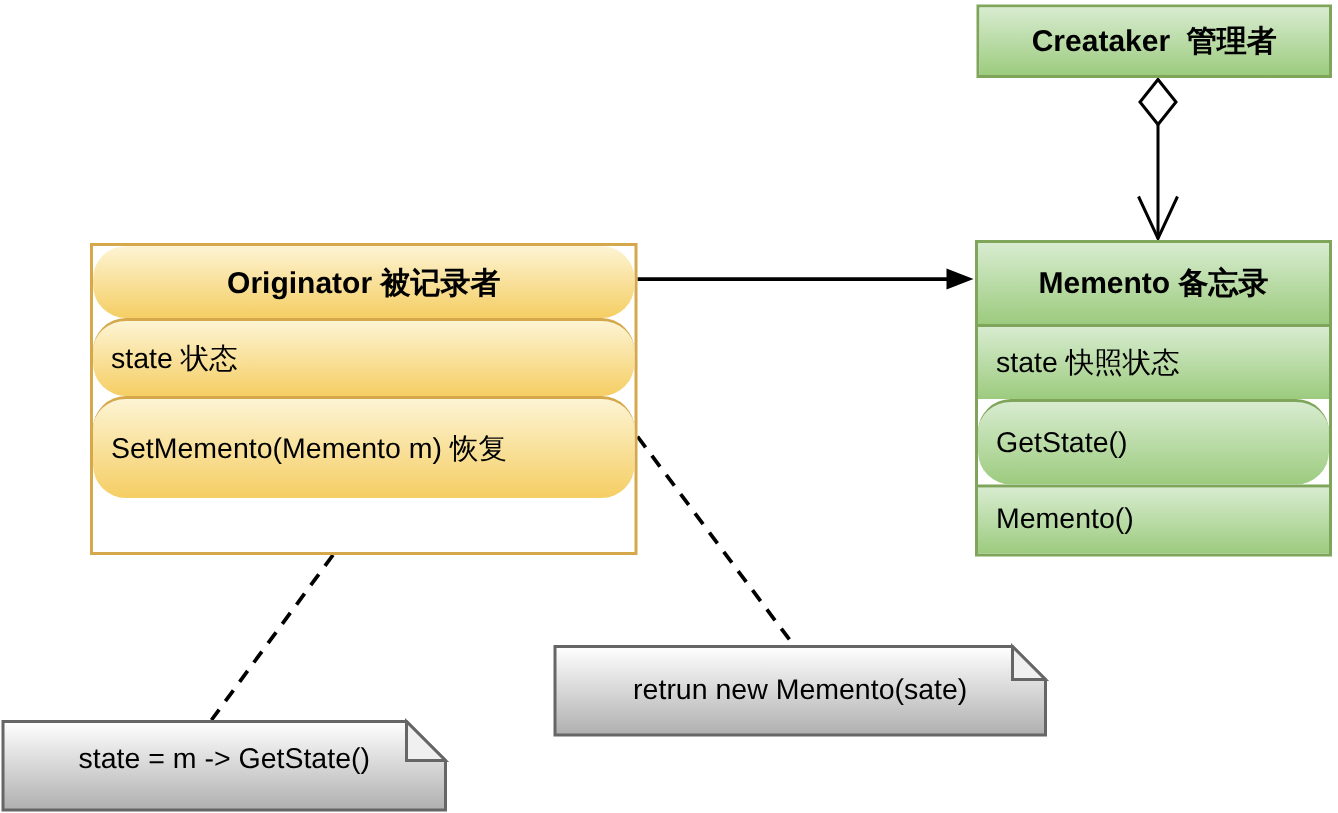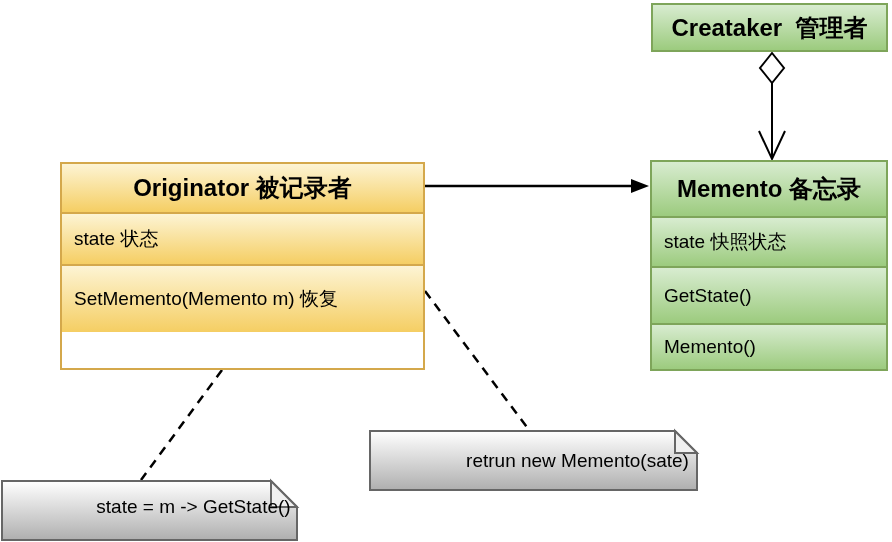--- a/index.html
+++ b/index.html
@@ -10,28 +10,28 @@
     font-family:"Liberation Sans","DejaVu Sans",sans-serif;
     overflow:hidden;
   }
   #connector-layer{position:absolute;left:0;top:0;width:892px;height:542px;}
 
   
   .class-box{position:absolute;box-sizing:border-box;display:flex;flex-direction:column;}
   .yellow{border:2px solid #d4a84b;}
   .green{border:2px solid #7ea55a;}
   .cell{box-sizing:border-box;display:flex;align-items:center;font-size:19px;color:#000;padding-left:12px;}
-  .yellow .cell{background:linear-gradient(#fdf4d4,#f5ce63);border-top:2px solid #d4a84b;}
+  .yellow .cell{background:linear-gradient(#fdf4d4,#f5ce63);border-top:2px solid #d4a84b;border-radius:22px;}
   .green .cell{background:linear-gradient(#d8ecd0,#9ccb7e);border-top:2px solid #7ea55a;}
-  .cell.hdr{justify-content:center;font-weight:bold;font-size:24px;padding-left:0;border-top:none;white-space:pre;}
+  .cell.hdr{justify-content:center;font-weight:bold;font-size:20px;padding-left:0;border-top:none;white-space:pre;}
 
   
   .note-text{
     position:absolute;display:flex;align-items:center;justify-content:center;
-    font-size:19px;color:#000;text-align:center;margin-left:44px;
+    font-size:19px;color:#000;text-align:center;
   }
 </style>
 </head>
 <body>
 
 <div id="canvas">
 
   <svg id="connector-layer" width="892" height="542" viewBox="0 0 892 542" xmlns="http://www.w3.org/2000/svg">
     <defs>
       <linearGradient id="noteGrad" x1="0" y1="0" x2="0" y2="1">
@@ -71,20 +71,20 @@
 
   <div class="class-box yellow" style="left:60px;top:162px;width:365px;height:208px;">
     <div class="cell hdr" style="height:48px;">Originator 被记录者</div>
     <div class="cell" style="height:52px;">state 状态</div>
     <div class="cell" style="height:68px;">SetMemento(Memento m) 恢复</div>
   </div>
 
   <div class="class-box green" style="left:650px;top:160px;width:238px;height:211px;">
     <div class="cell hdr" style="height:62px;">Memento 备忘录</div>
     <div class="cell" style="height:58px;">state 快照状态</div>
-    <div class="cell" style="height:65px;">GetState()</div>
+    <div class="cell" style="height:65px;border-radius:22px;">GetState()</div>
     <div class="cell" style="height:53px;">Memento()</div>
   </div>
 
   <div class="note-text" style="left:2px;top:481px;width:295px;height:51px;">state = m -&gt; GetState()</div>
   <div class="note-text" style="left:370px;top:431px;width:327px;height:59px;">retrun new Memento(sate)</div>
 
 </div>
 
 </body></html>

